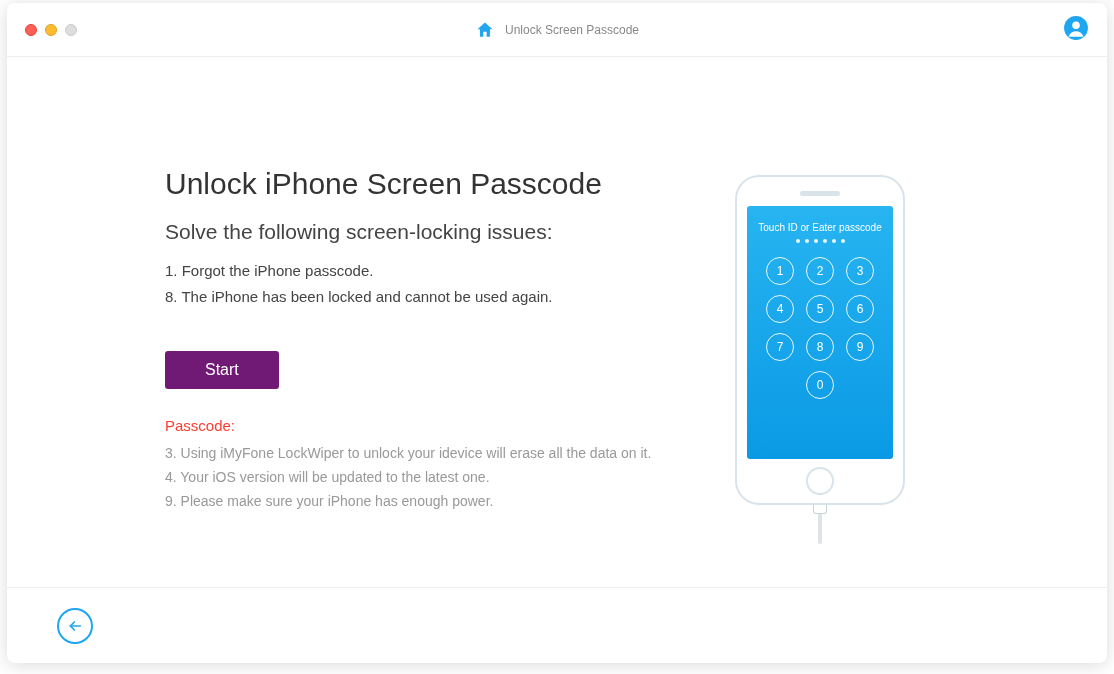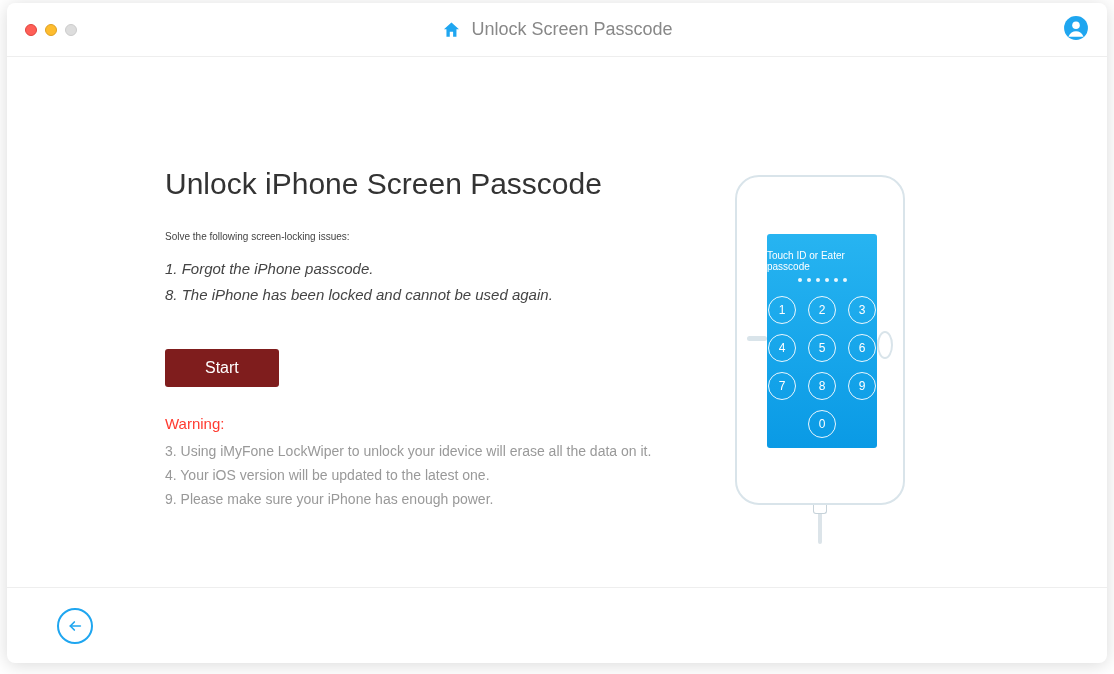--- a/index.html
+++ b/index.html
@@ -46,57 +46,56 @@
     .tl.yellow { background: #febc2e; border: 1px solid #dea123; }
     .tl.gray { background: #ddd; border: 1px solid #ccc; }
     .title-center {
       position: absolute;
       left: 50%;
       transform: translateX(-50%);
       display: flex;
       align-items: center;
       gap: 10px;
       color: #888;
-      font-size: 18px;
+      font-size: 12px;
       font-weight: 400;
     }
     .title-center svg { display: block; }
     .profile {
       margin-left: auto;
     }
     .content {
       flex: 1;
       display: flex;
       padding: 110px 90px 0px 158px;
     }
     .left {
       flex: 1;
       max-width: 540px;
     }
     h1 {
       font-size: 30px;
       font-weight: 400;
       color: #333;
-      margin-bottom: 30px;
+      margin-bottom: 19px;
     }
     .subtitle {
-      font-size: 10px;
+      font-size: 21px;
       color: #444;
       margin-bottom: 14px;
     }
     .issues {
       list-style: none;
       font-size: 15px;
       color: #444;
       line-height: 1.7;
       margin-bottom: 42px;
-      font-style: italic;
     }
     .start-btn {
-      background: #7f1d1d;
+      background: #701a75;
       color: #fff;
       border: none;
       padding: 10px 40px;
       font-size: 16px;
       font-weight: 400;
       border-radius: 3px;
       cursor: pointer;
       margin-bottom: 28px;
     }
     .warning-title {
@@ -118,21 +117,21 @@
       align-items: center;
       padding-top: 8px;
     }
     .phone {
       width: 170px;
       height: 330px;
       border: 2px solid #d9e4ea;
       border-radius: 24px;
       position: relative;
       display: flex;
-      flex-direction: row;
+      flex-direction: column;
       align-items: center;
       padding: 10px 10px 8px 10px;
       background: #fff;
     }
     .speaker {
       width: 40px;
       height: 5px;
       background: #d9e4ea;
       border-radius: 3px;
       margin-bottom: 10px;
@@ -256,21 +255,21 @@
 
   <div class="content">
     <div class="left">
       <h1>Unlock iPhone Screen Passcode</h1>
       <p class="subtitle">Solve the following screen-locking issues:</p>
       <ul class="issues">
         <li>1. Forgot the iPhone passcode.</li>
         <li>8. The iPhone has been locked and cannot be used again.</li>
       </ul>
       <button class="start-btn">Start</button>
-      <p class="warning-title">Warning:</p>
+      <p class="warning-title">Passcode:</p>
       <ul class="warnings">
         <li>3. Using iMyFone LockWiper to unlock your idevice will erase all the data on it.</li>
         <li>4. Your iOS version will be updated to the latest one.</li>
         <li>9. Please make sure your iPhone has enough power.</li>
       </ul>
     </div>
 
     <div class="right">
       <div class="phone">
         <div class="speaker"></div>

